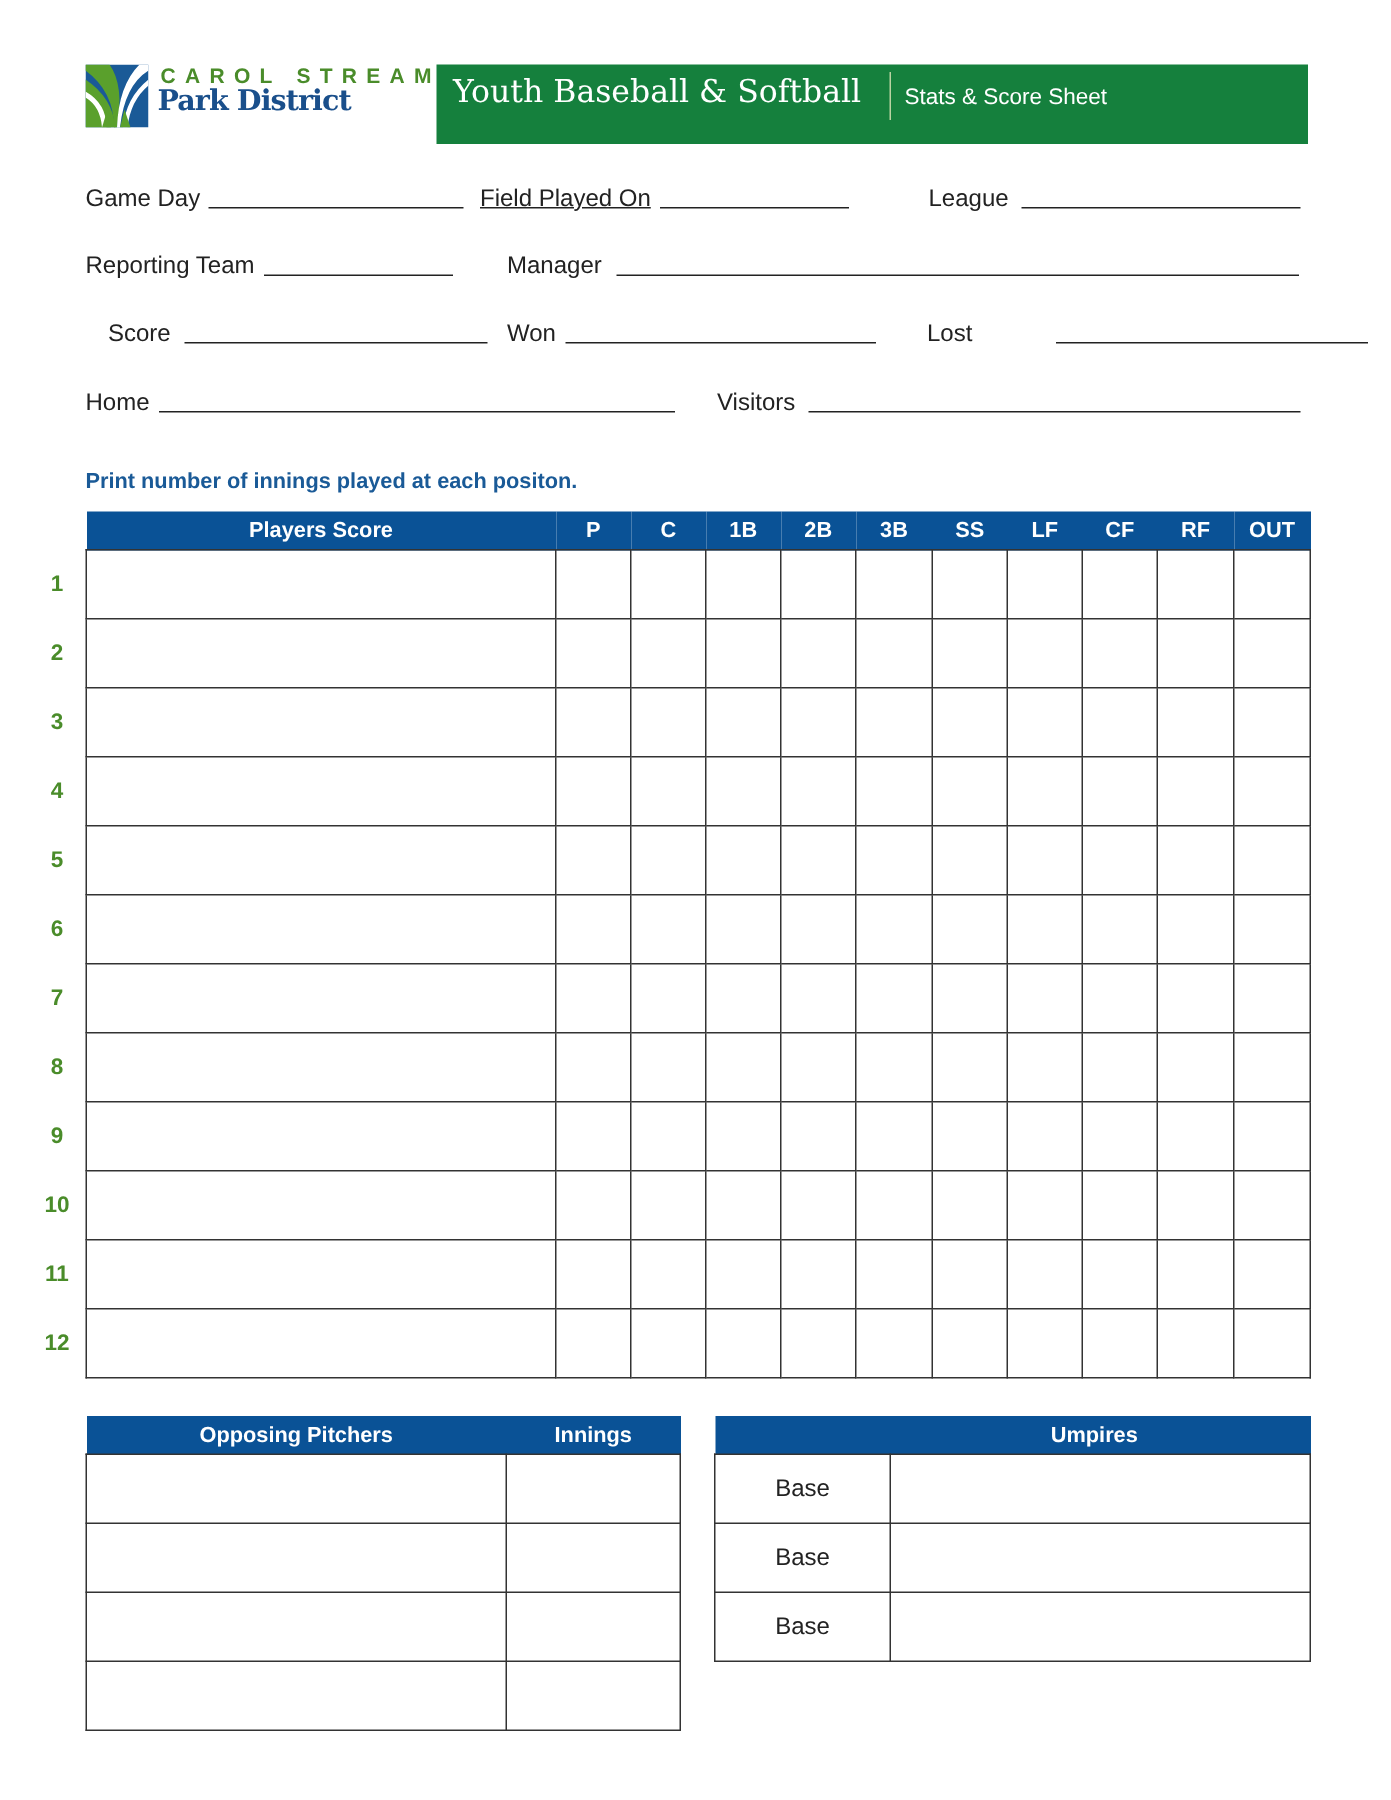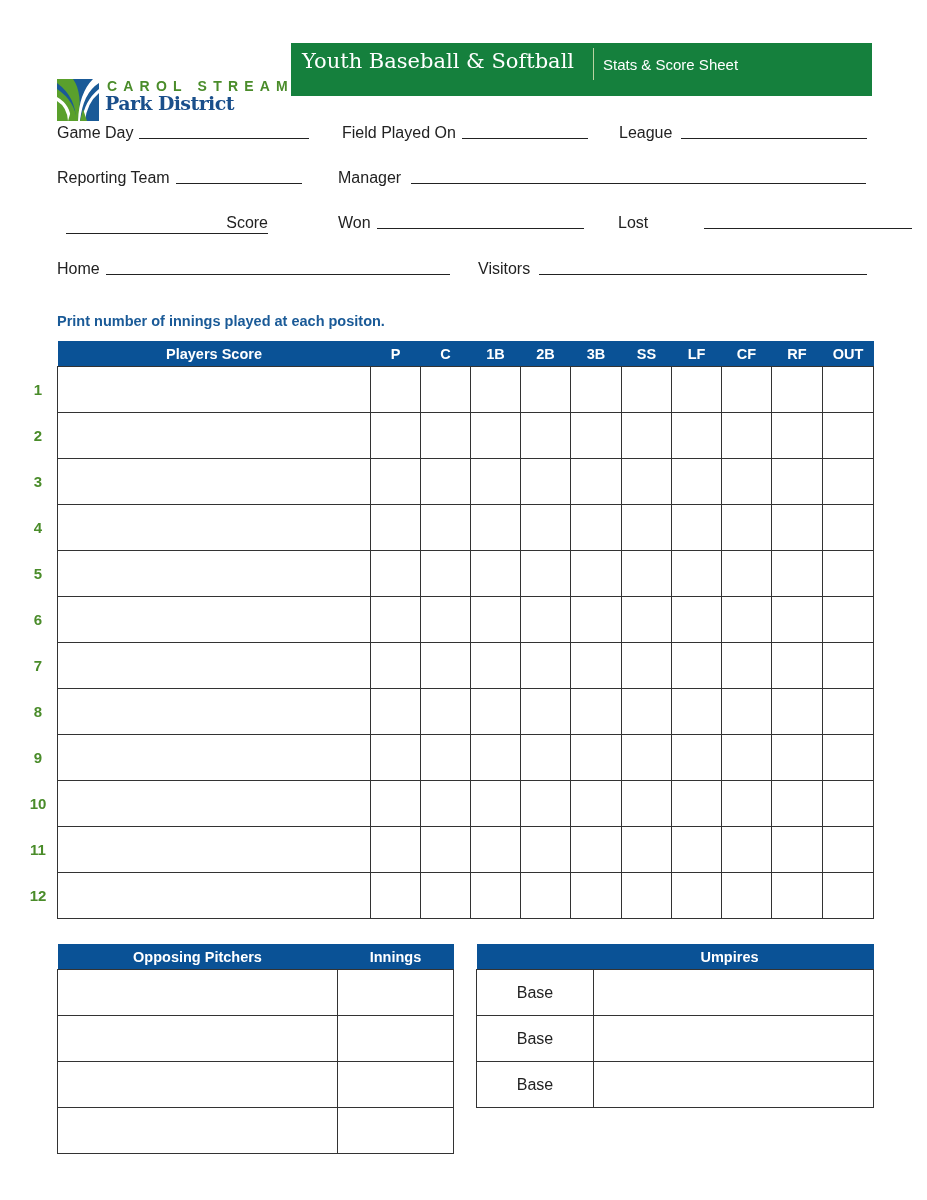--- a/index.html
+++ b/index.html
@@ -1,20 +1,20 @@
 <!DOCTYPE html>
 <html><head>
 <meta charset="utf-8">
 <style>
   html, body { margin: 0; padding: 0; background: #ffffff; }
   body { width: 927px; height: 1200px; position: relative; overflow: hidden;
          font-family: "Liberation Sans", "DejaVu Sans", sans-serif; color: #222; }
 
   
-  .logo { position: absolute; left: 57px; top: 43px; width: 228px; height: 44px; margin-top: 36px; }
+  .logo { position: absolute; left: 57px; top: 43px; width: 228px; height: 44px; }
   .logo-mark { position: absolute; left: 0; top: 0; width: 42px; height: 42px; }
   .logo-top { position: absolute; left: 50px; top: -1px; font-size: 14px; font-weight: bold;
               letter-spacing: 6.2px; color: #4a8c2a; white-space: nowrap; }
   .logo-bottom { position: absolute; left: 48px; top: 13px; font-family: "DejaVu Serif", serif;
                  font-size: 19px; font-weight: bold; color: #1a4f8b; white-space: nowrap; letter-spacing: -0.6px; }
   .banner { position: absolute; left: 291px; top: 43px; width: 581px; height: 53px; background: #15803d; }
   .banner-title { position: absolute; left: 11px; top: 6px; font-family: "DejaVu Serif", serif;
                   font-size: 21px; color: #ffffff; white-space: nowrap; }
   .banner-divider { position: absolute; left: 302px; top: 5px; width: 1px; height: 32px; background: #b9d3a2; }
   .banner-sub { position: absolute; left: 312px; top: 13px; font-size: 15px; color: #ffffff; white-space: nowrap; }
@@ -57,39 +57,39 @@
 <div class="banner">
   <span class="banner-title">Youth Baseball &amp; Softball</span>
   <span class="banner-divider"></span>
   <span class="banner-sub">Stats &amp; Score Sheet</span>
 </div>
 
 <div class="field" style="left:57px; top:124px;">
   <span class="lbl">Game Day</span>
   <span class="line" style="width:170px;"></span>
 </div>
-<div class="field" style="left:342px; top:124px;">
+<div class="field" style="left:320px; top:124px;text-decoration:underline;">
   <span class="lbl">Field Played On</span>
   <span class="line" style="width:126px;"></span>
 </div>
 <div class="field" style="left:619px; top:124px;justify-content:center;">
   <span class="lbl">League</span>
   <span class="line" style="width:186px; margin-left:9px;"></span>
 </div>
 
 <div class="field" style="left:57px; top:169px;">
   <span class="lbl">Reporting Team</span>
   <span class="line" style="width:126px;"></span>
 </div>
 <div class="field" style="left:338px; top:169px;">
   <span class="lbl">Manager</span>
   <span class="line" style="width:455px; margin-left:10px;"></span>
 </div>
 
-<div class="field" style="left:57px; top:214px;flex-direction:column;">
+<div class="field" style="left:72px; top:214px;">
   <span class="lbl">Score</span>
   <span class="line" style="width:202px; margin-left:9px;"></span>
 </div>
 <div class="field" style="left:338px; top:214px;">
   <span class="lbl">Won</span>
   <span class="line" style="width:207px;"></span>
 </div>
 <div class="field" style="left:618px; top:214px;gap:47px;">
   <span class="lbl">Lost</span>
   <span class="line" style="width:208px; margin-left:9px;"></span>

